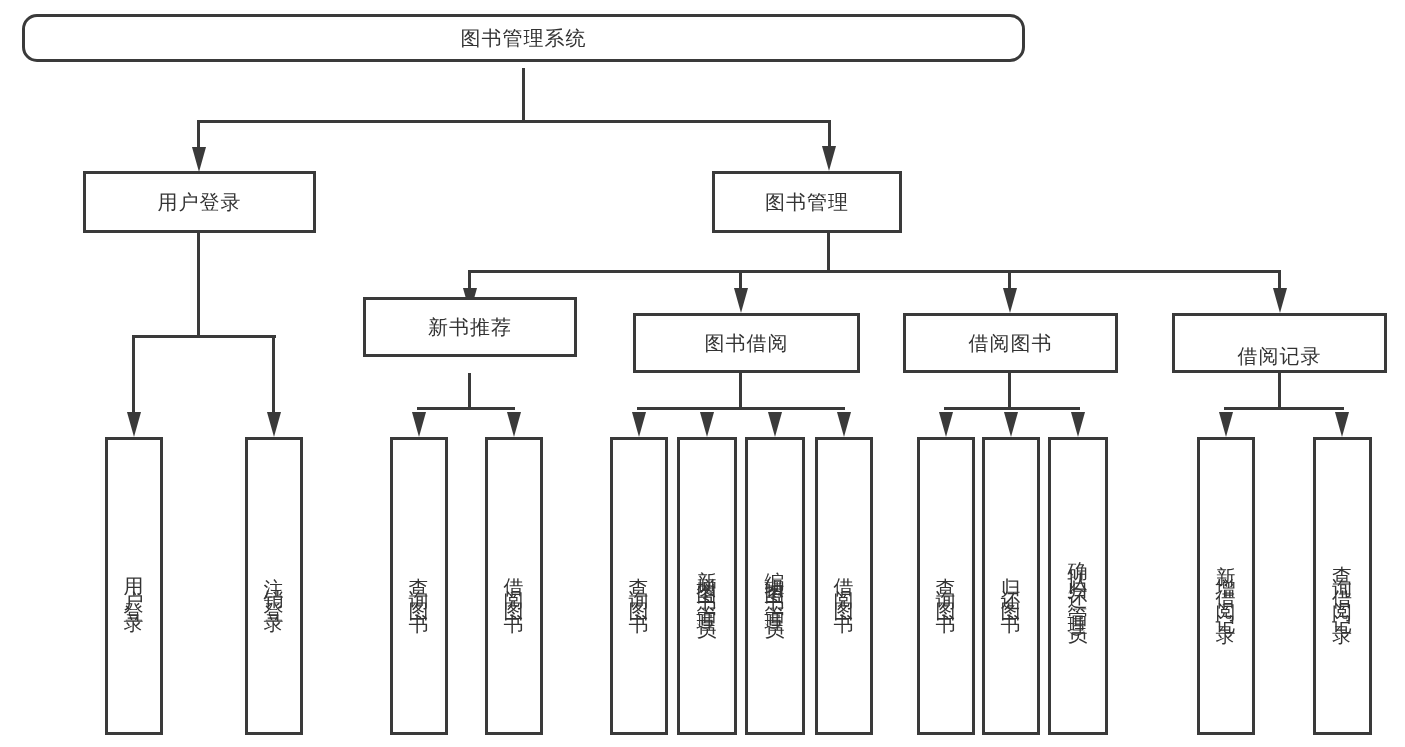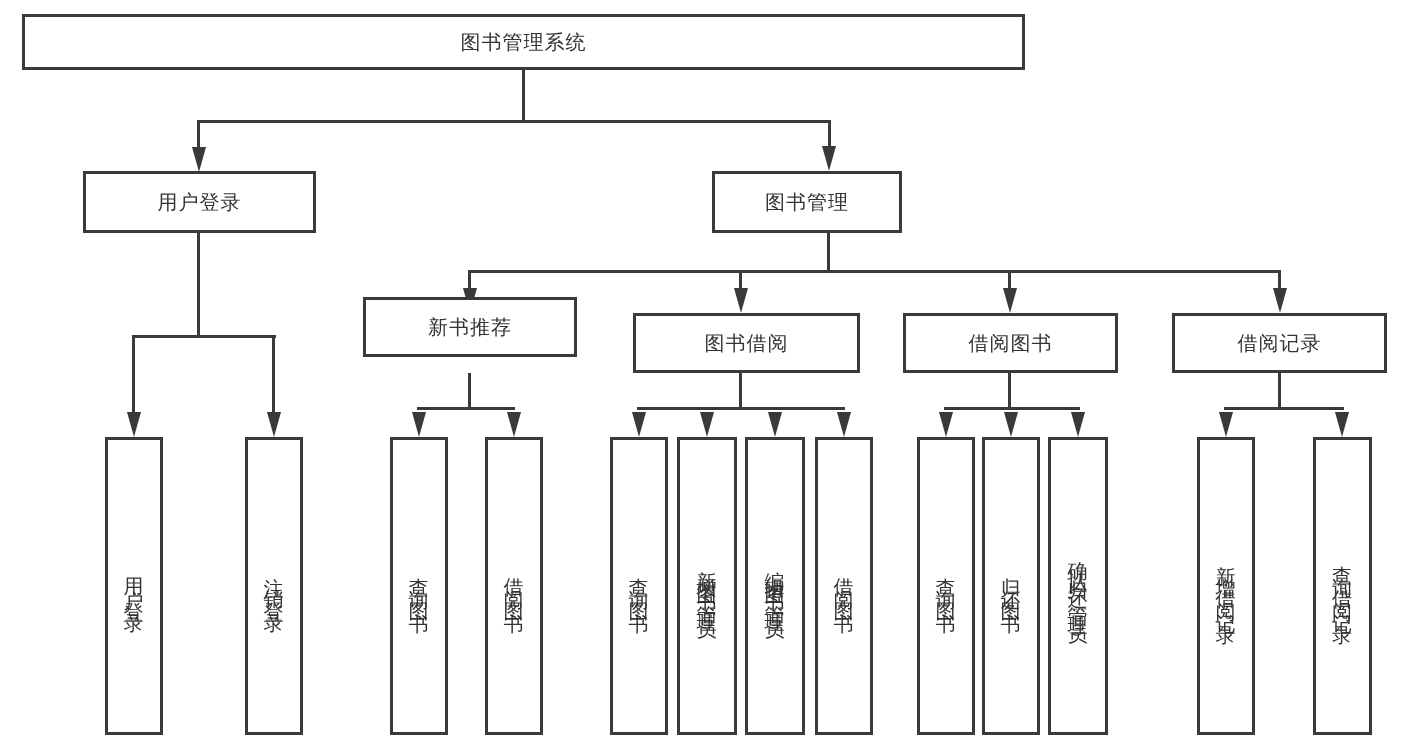--- a/index.html
+++ b/index.html
@@ -30,21 +30,21 @@
     position:absolute;top:714px;right:4px;z-index:5;
     font-size:21px;color:#aeaeae;letter-spacing:0.5px;
     text-shadow:1px 1px 0 #ffffff;white-space:nowrap;
   }
 </style>
 </head>
 <body>
 
 <div class="canvas">
 
-  <div class="box" style="left:22px;top:14px;width:1003px;height:56px;">
+  <div class="box" style="left:22px;top:14px;width:1003px;height:48px;border-radius:15px;">
     <span class="hlabel">图书管理系统</span>
   </div>
 
   <div class="lv" style="left:522px;top:68px;height:52px;"></div>
   <div class="lh" style="left:197px;top:120px;width:634px;"></div>
   <div class="lv" style="left:197px;top:120px;height:30px;"></div>
   <div class="lv" style="left:828px;top:120px;height:30px;"></div>
   <div class="ar" style="left:192px;top:147px;"></div>
   <div class="ar" style="left:822px;top:146px;"></div>
 
@@ -75,21 +75,21 @@
 
   <div class="box" style="left:363px;top:297px;width:214px;height:60px;">
     <span class="hlabel">新书推荐</span>
   </div>
   <div class="box" style="left:633px;top:313px;width:227px;height:60px;">
     <span class="hlabel">图书借阅</span>
   </div>
   <div class="box" style="left:903px;top:313px;width:215px;height:60px;">
     <span class="hlabel">借阅图书</span>
   </div>
-  <div class="box" style="left:1172px;top:313px;width:215px;height:60px;">
+  <div class="box" style="left:1172px;top:313px;width:215px;height:60px;align-items:flex-end;">
     <span class="hlabel">借阅记录</span>
   </div>
 
   <div class="lv" style="left:468px;top:373px;height:37px;"></div>
   <div class="lh" style="left:417px;top:407px;width:98px;"></div>
   <div class="ar" style="left:412px;top:412px;"></div>
   <div class="ar" style="left:507px;top:412px;"></div>
 
   <div class="lv" style="left:739px;top:373px;height:37px;"></div>
   <div class="lh" style="left:637px;top:407px;width:208px;"></div>

